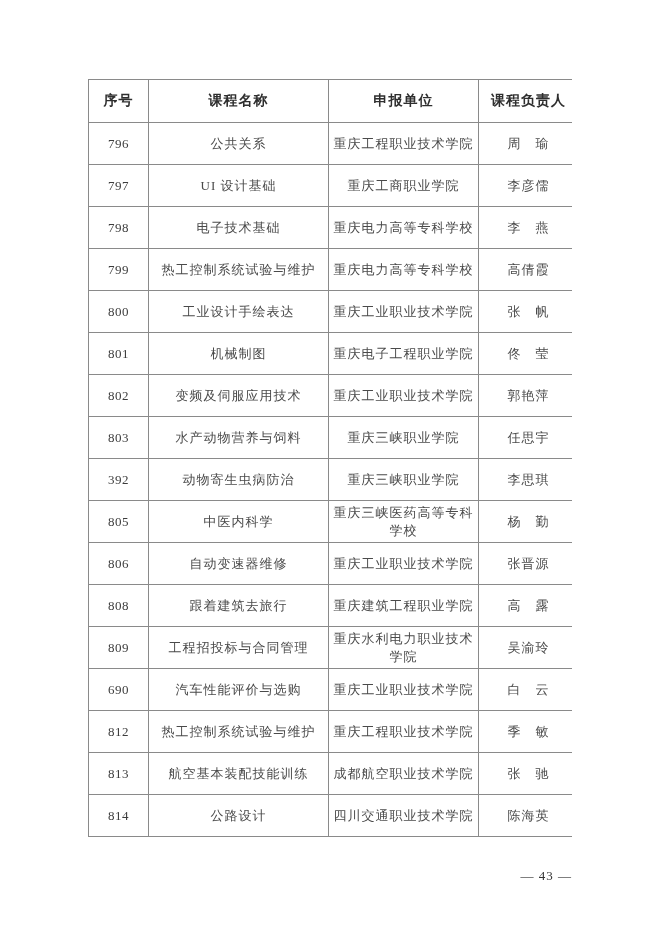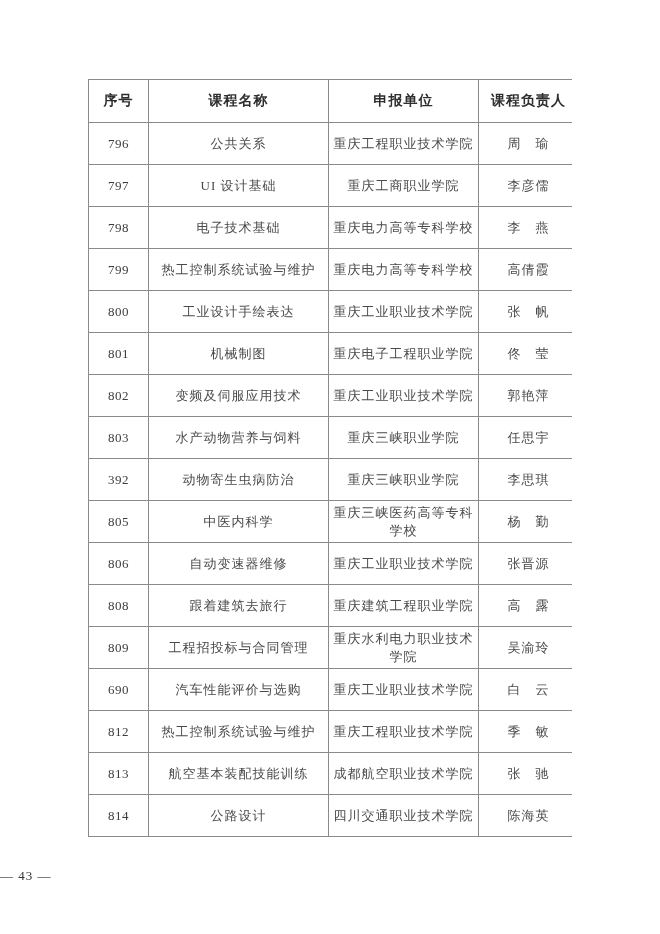--- a/index.html
+++ b/index.html
@@ -53,21 +53,21 @@
   table.course-table td.num {
     letter-spacing: 0.5px;
     color: #3c3c3c;
     font-size: 13px;
   }
   .page-footer {
     position: absolute;
     left: 0;
     top: 868px;
     width: 100%;
-    text-align: left;
+    text-align: right;
     font-size: 13px;
     color: #333333;
     letter-spacing: 1px;
   }
 </style>
 </head>
 <body>
 
 <div class="page">
 

